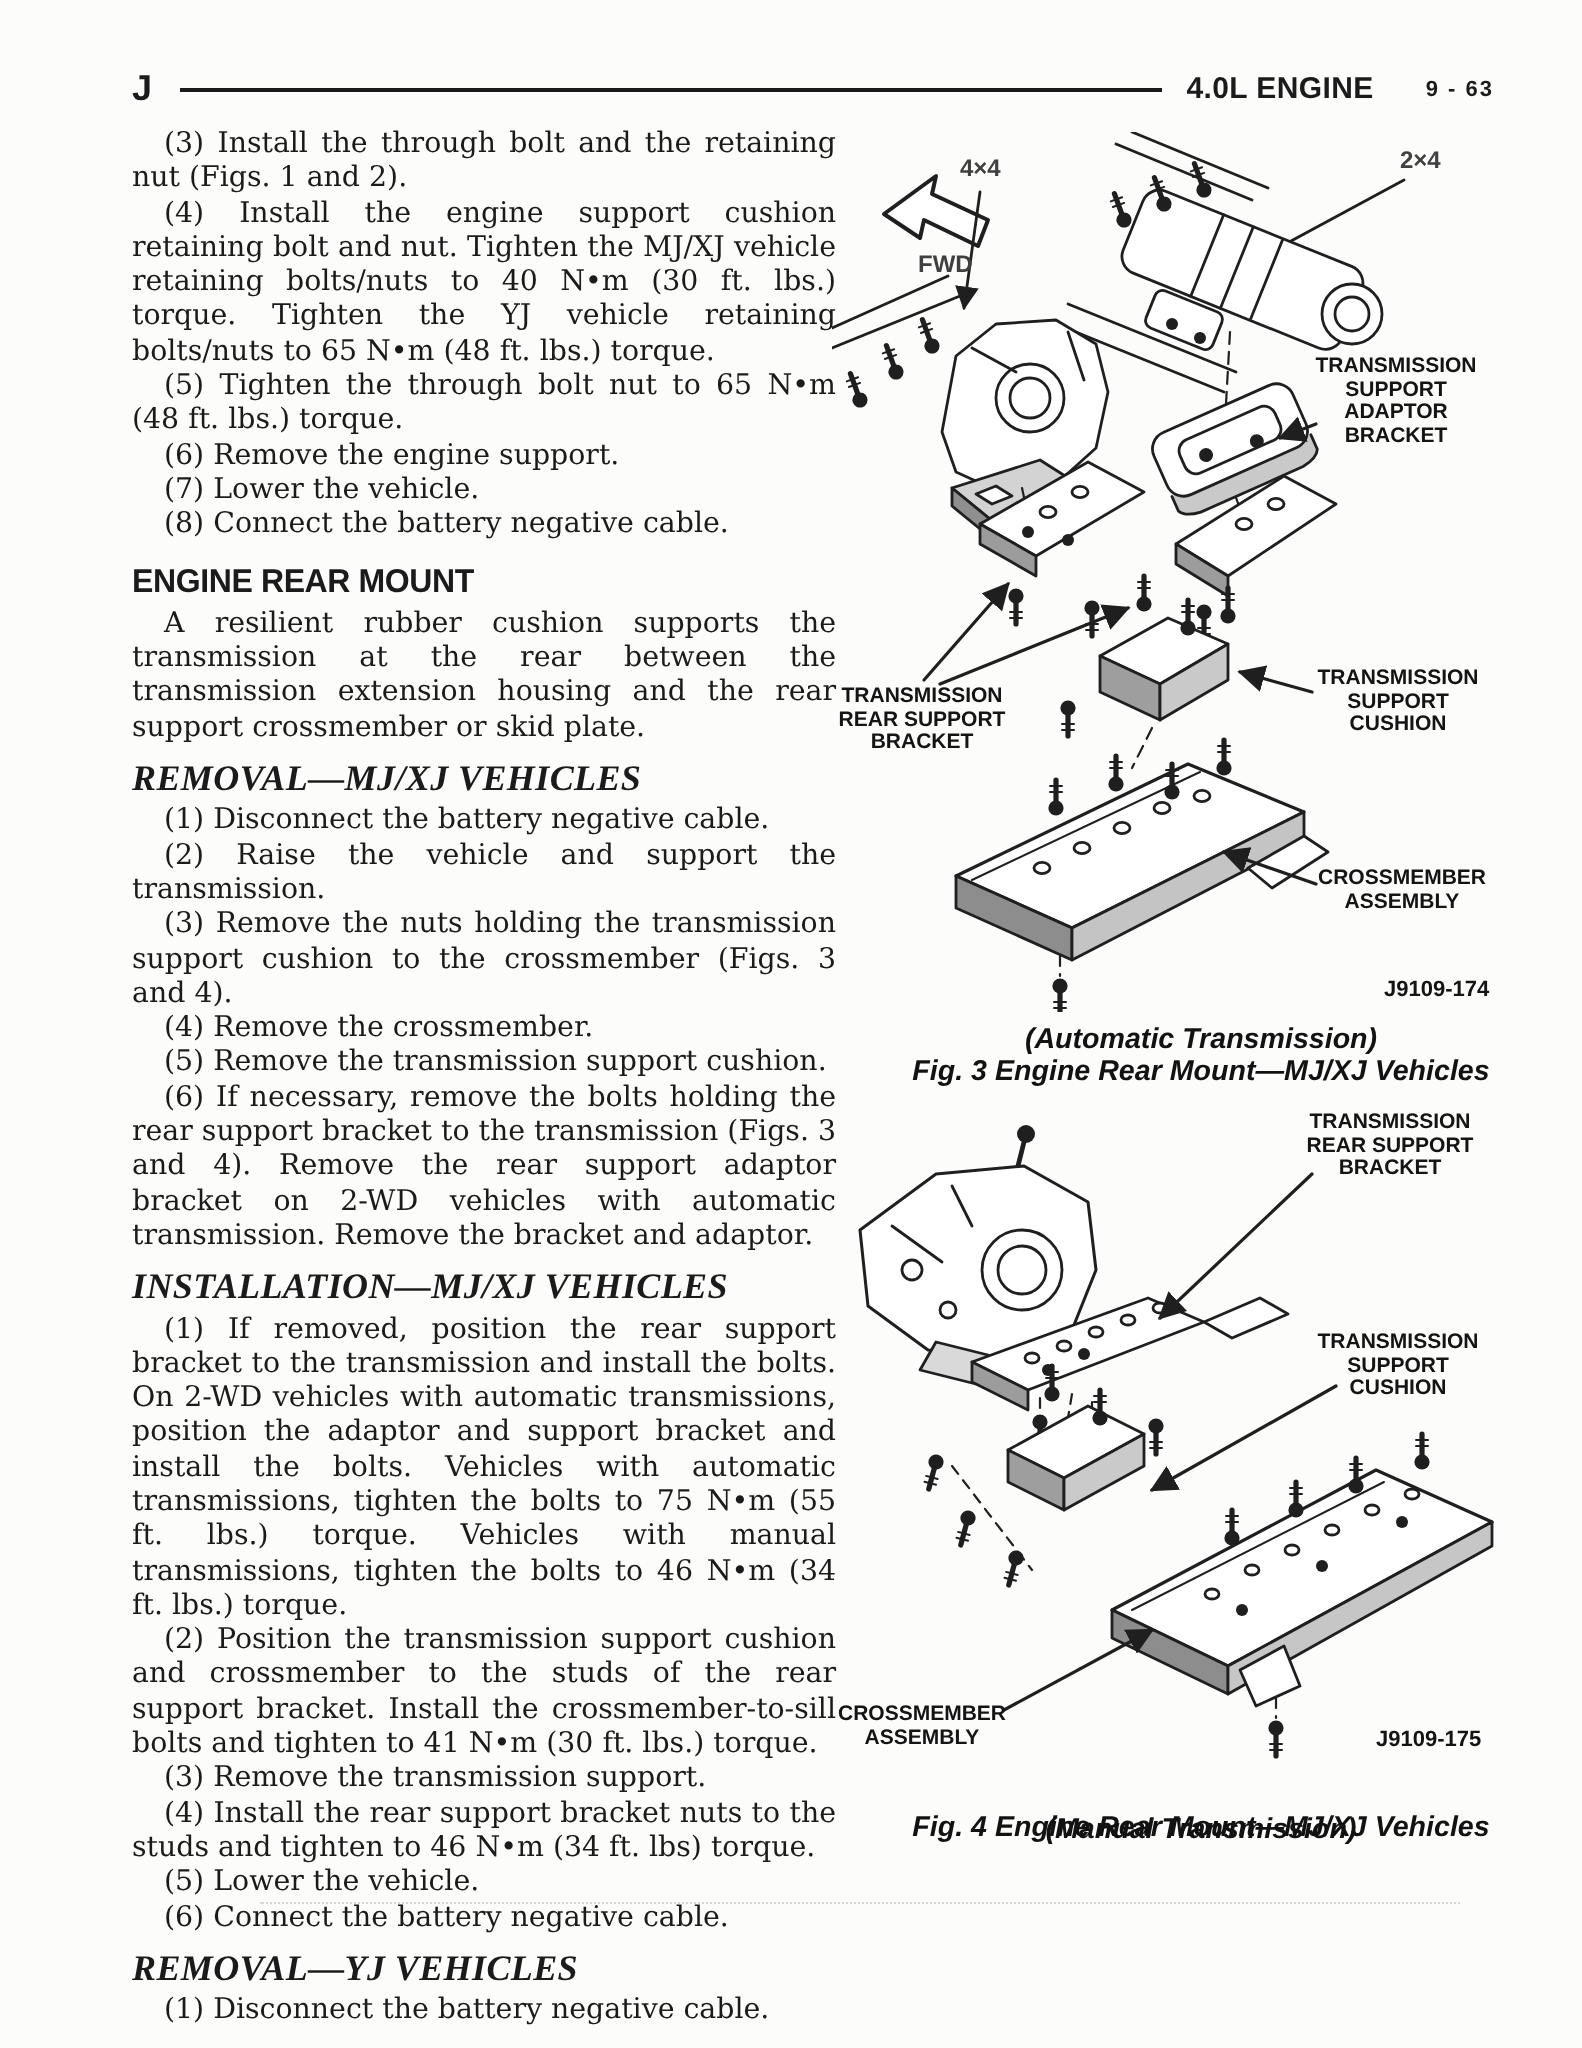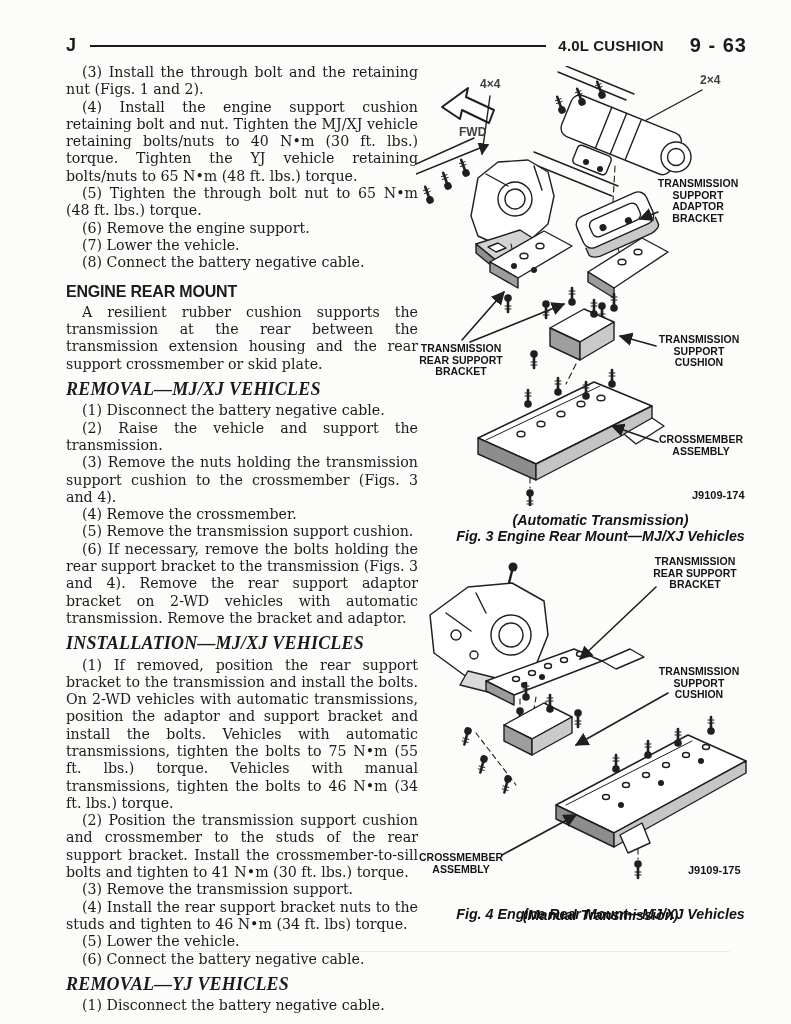--- a/index.html
+++ b/index.html
@@ -3,21 +3,21 @@
 <meta charset="utf-8">
 <style>
   html,body{margin:0;padding:0;background:#e8e8e8;}
   #page{position:relative;width:791px;height:1024px;background:#fcfcfa;color:#1b1b1b;overflow:hidden;margin:0 auto;}
   
   #hdr{position:absolute;top:34px;left:66px;right:44px;display:flex;align-items:center;
        font-family:"Liberation Sans",sans-serif;font-weight:bold;}
   #hdr .sec{font-size:18px;}
   #hdr .rule{flex:1;border-top:2.5px solid #1a1a1a;margin:0 12px 0 14px;}
   #hdr .chap{font-size:15px;letter-spacing:0.2px;margin-right:26px;}
-  #hdr .pg{font-size:20px;letter-spacing:1px;}
+  #hdr .pg{font-size:11px;letter-spacing:1px;}
   
   #colL{position:absolute;left:66px;top:64px;width:352px;
         font-family:"DejaVu Serif",serif;font-size:14.2px;line-height:17.3px;
         text-align:justify;}
   #colL p{margin:0;}
   #colL p.step,#colL p.body{text-indent:16px;}
   #colL h2{font-family:"Liberation Sans",sans-serif;font-size:16.5px;letter-spacing:-0.2px;
            margin:11px 0 4px;transform:scaleX(0.97);transform-origin:left;}
   #colL h3{font-family:Liberation Serif, serif;font-style:italic;font-size:18px;
            letter-spacing:0.2px;margin:8px 0 4px;}
@@ -36,21 +36,21 @@
   svg *{vector-effect:non-scaling-stroke;}
 </style>
 </head>
 <body>
 
 <div id="page">
 
   <div id="hdr">
     <span class="sec">J</span>
     <span class="rule"></span>
-    <span class="chap">4.0L CUSHION</span>
+    <span class="chap">4.0L ENGINE</span>
     <span class="pg">9 - 63</span>
   </div>
 
   <div id="colL">
     <p class="step">(3) Install the through bolt and the retaining nut (Figs. 1 and 2).</p>
     <p class="step">(4) Install the engine support cushion retaining bolt and nut. Tighten the MJ/XJ vehicle retaining bolts/nuts to 40 N•m (30 ft. lbs.) torque. Tighten the YJ vehicle retaining bolts/nuts to 65 N•m (48 ft. lbs.) torque.</p>
     <p class="step">(5) Tighten the through bolt nut to 65 N•m (48 ft. lbs.) torque.</p>
     <p class="step">(6) Remove the engine support.</p>
     <p class="step">(7) Lower the vehicle.</p>
     <p class="step">(8) Connect the battery negative cable.</p>

